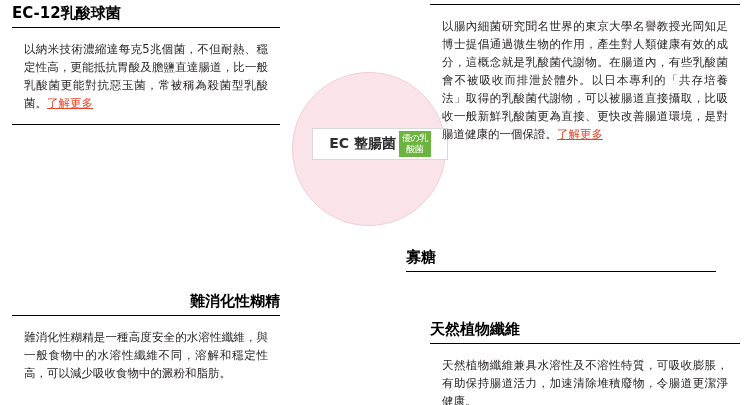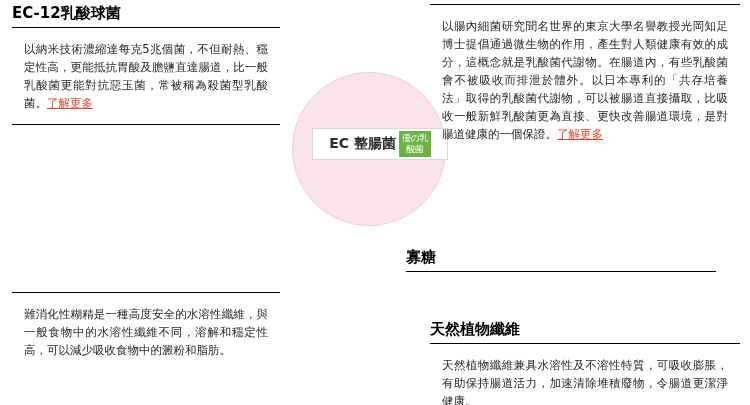--- a/index.html
+++ b/index.html
@@ -134,20 +134,21 @@
     <div class="title title-center">EC-12乳酸球菌</div>
     <div class="rule"></div>
     <div class="body"><span>以納米技術濃縮達每克5兆個菌，不但耐熱、穩定性高，更能抵抗胃酸及膽鹽直達腸道，比一般乳酸菌更能對抗惡玉菌，常被稱為殺菌型乳酸菌。</span><span class="more">了解更多</span></div>
   </div>
 
   <div class="block" id="block-br108">
     <div class="rule"></div>
   </div>
 
   <div class="block" id="block-dextrin">
+    <div class="title title-right">難消化性糊精</div>
     <div class="rule"></div>
     <div class="body">難消化性糊精是一種高度安全的水溶性纖維，與一般食物中的水溶性纖維不同，溶解和穩定性高，可以減少吸收食物中的澱粉和脂肪。</div>
   </div>
 
   <div class="block" id="block-metab">
     <div class="rule"></div>
     <div class="body"><span>以腸內細菌研究聞名世界的東京大學名譽教授光岡知足博士提倡通過微生物的作用，產生對人類健康有效的成分，這概念就是乳酸菌代謝物。在腸道內，有些乳酸菌會不被吸收而排泄於體外。以日本專利的「共存培養法」取得的乳酸菌代謝物，可以被腸道直接攝取，比吸收一般新鮮乳酸菌更為直接、更快改善腸道環境，是對腸道健康的一個保證。</span><span class="more">了解更多</span></div>
   </div>
 
   <div class="block" id="block-oligo">

